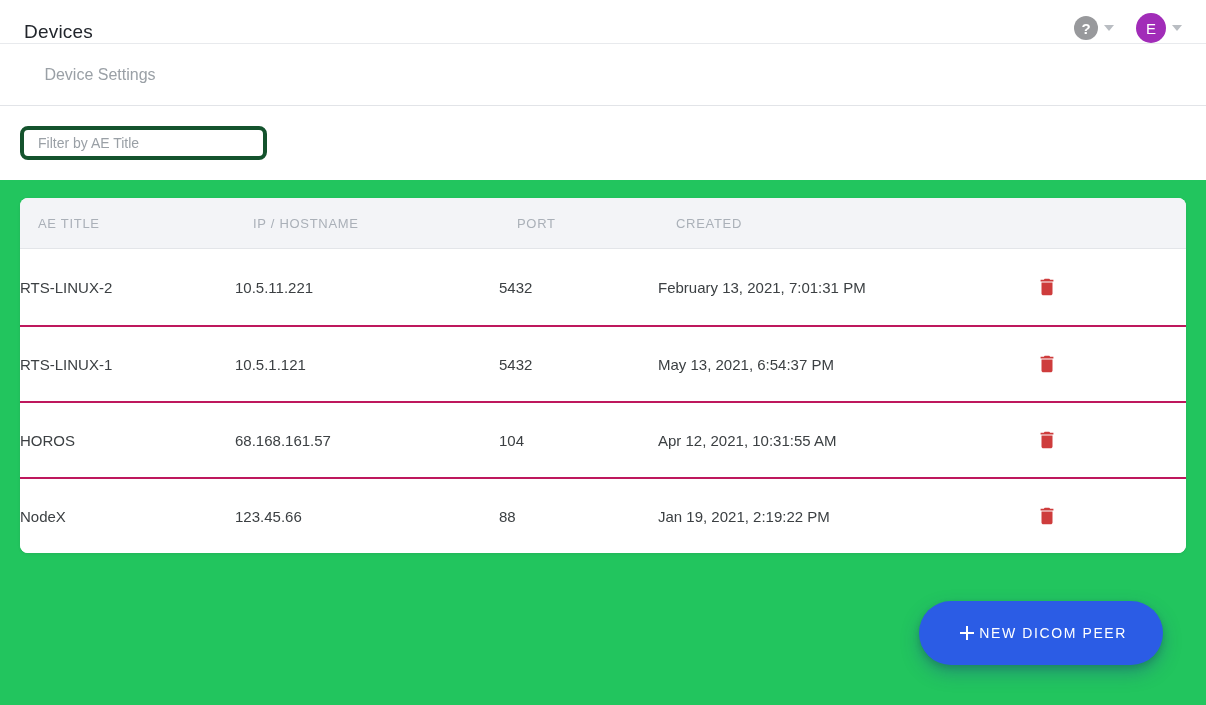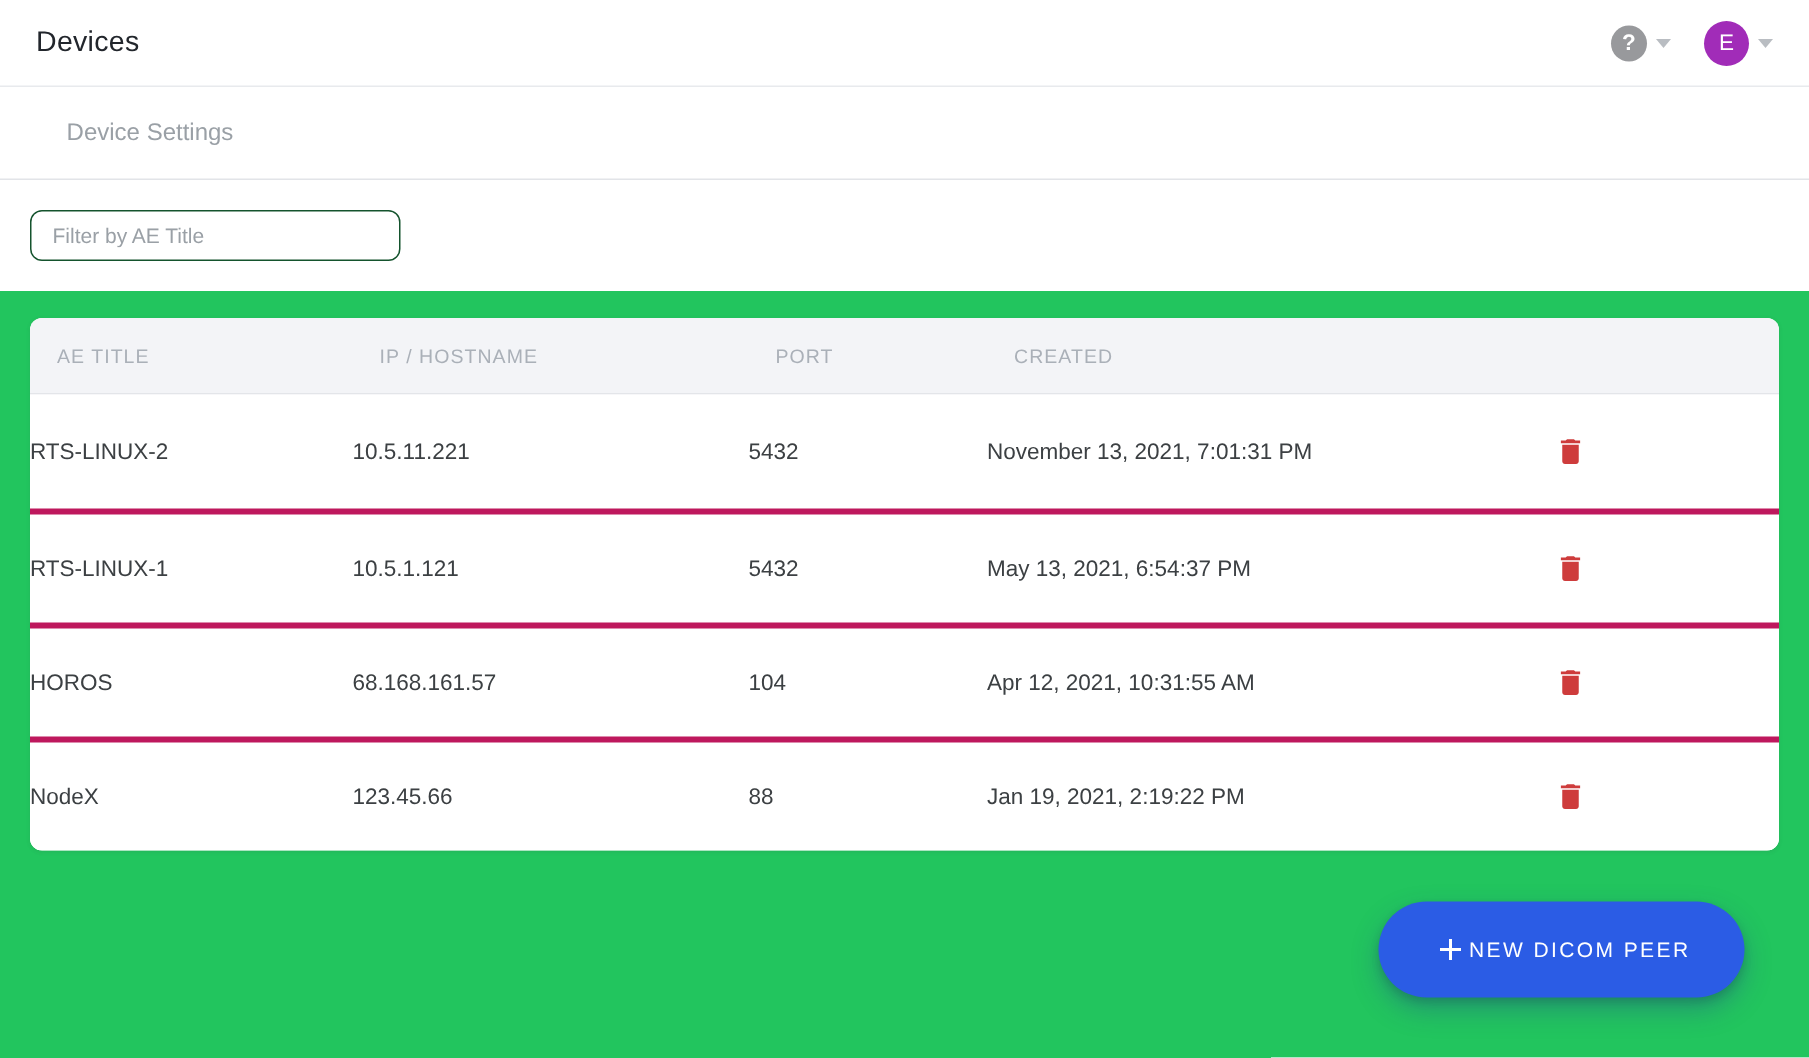--- a/index.html
+++ b/index.html
@@ -6,22 +6,22 @@
   html, body { width: 1206px; height: 705px; }
   body {
     font-family: "Liberation Sans", sans-serif;
     background: #eaecf1;
     overflow: hidden;
   }
   .page { position: relative; width: 1206px; height: 705px; display: flex; flex-direction: column; }
 
   
   .appbar {
-    height: 58px; background: #ffffff; border-bottom: 1px solid #e8eaed;
-    display: flex; align-items: center; justify-content: space-between;
+    height: 44px; background: #ffffff; border-bottom: 1px solid #e8eaed;
+    display: flex; align-items: flex-end; justify-content: space-between;
     padding: 0 24px; flex: none; gap: 40px;
   }
   .page-title { font-size: 19px; font-weight: 500; color: #22262c; letter-spacing: .2px; }
   .appbar-right { display: flex; align-items: center; gap: 22px; }
   .icon-group { display: flex; align-items: center; gap: 6px; cursor: pointer; }
   .help-circle {
     width: 24px; height: 24px; border-radius: 50%; background: #98999c;
     color: #ffffff; font-weight: bold; font-size: 15px;
     display: flex; align-items: center; justify-content: center;
   }
@@ -46,42 +46,42 @@
     font-size: 16px; color: #9aa0a6; cursor: pointer; position: relative;
   }
   .tab.active { color: #202124; font-weight: 700; }
   .tab.active .tab-underline {
     position: absolute; left: 0; right: 0; bottom: -1px; height: 4px; background: #2b5ce5;
   }
 
   
   .filterbar { background: #ffffff; padding: 20px; flex: none; }
   .filter-input {
-    width: 247px; height: 34px; border: 1px solid #14532d; border-radius: 8px;
+    width: 247px; height: 34px; border: 4px solid #14532d; border-radius: 8px;
     padding: 0 14px; font-size: 14px; color: #3c4043; outline: none;
     font-family: "Liberation Sans", sans-serif; background: #ffffff;
   }
   .filter-input::placeholder { color: #9aa0a6; }
 
   
   .content { flex: 1; background: #22c55e; padding: 18px 20px; }
   .card {
     background: #ffffff; border-radius: 8px; overflow: hidden;
     box-shadow: 0 1px 3px rgba(60,64,67,.12);
   }
   .thead {
     display: flex; align-items: center; height: 51px; background: #f3f4f7;
     border-bottom: 1px solid #e3e5e9; padding-left: 18px;
     font-size: 13px; letter-spacing: .7px; color: #aab0b8;
   }
   .trow {
     display: flex; align-items: center; height: 76px; background: #ffffff;
     font-size: 15px; color: #3c4043;
   }
-  .trow + .trow { border-top: 4px solid #be185d; }
+  .trow + .trow { border-top: 2px solid #be185d; }
   .col-ae { width: 215px; }
   .col-ip { width: 264px; }
   .col-port { width: 159px; }
   .col-created { width: 350px; }
   .col-action { flex: 1; display: flex; align-items: center; padding-left: 26px; }
   .trash-btn {
     background: none; border: none; cursor: pointer; padding: 2px;
     display: flex; align-items: center; justify-content: center;
   }
 
@@ -133,21 +133,21 @@
         <div class="col-ip">IP / HOSTNAME</div>
         <div class="col-port">PORT</div>
         <div class="col-created">CREATED</div>
         <div class="col-action"></div>
       </div>
 
       <div class="trow">
         <div class="col-ae">RTS-LINUX-2</div>
         <div class="col-ip">10.5.11.221</div>
         <div class="col-port">5432</div>
-        <div class="col-created">November 13, 2021, 7:01:31 PM</div>
+        <div class="col-created">February 13, 2021, 7:01:31 PM</div>
         <div class="col-action">
           <button class="trash-btn">
             <svg width="22" height="24" viewBox="0 0 24 24" fill="#ce3c3c">
                 <path d="M6 19c0 1.1.9 2 2 2h8c1.1 0 2-.9 2-2V7H6v12zM19 4h-3.5l-1-1h-5l-1 1H5v2h14V4z"></path>
               </svg>
           </button>
         </div>
       </div>
 
       <div class="trow">

